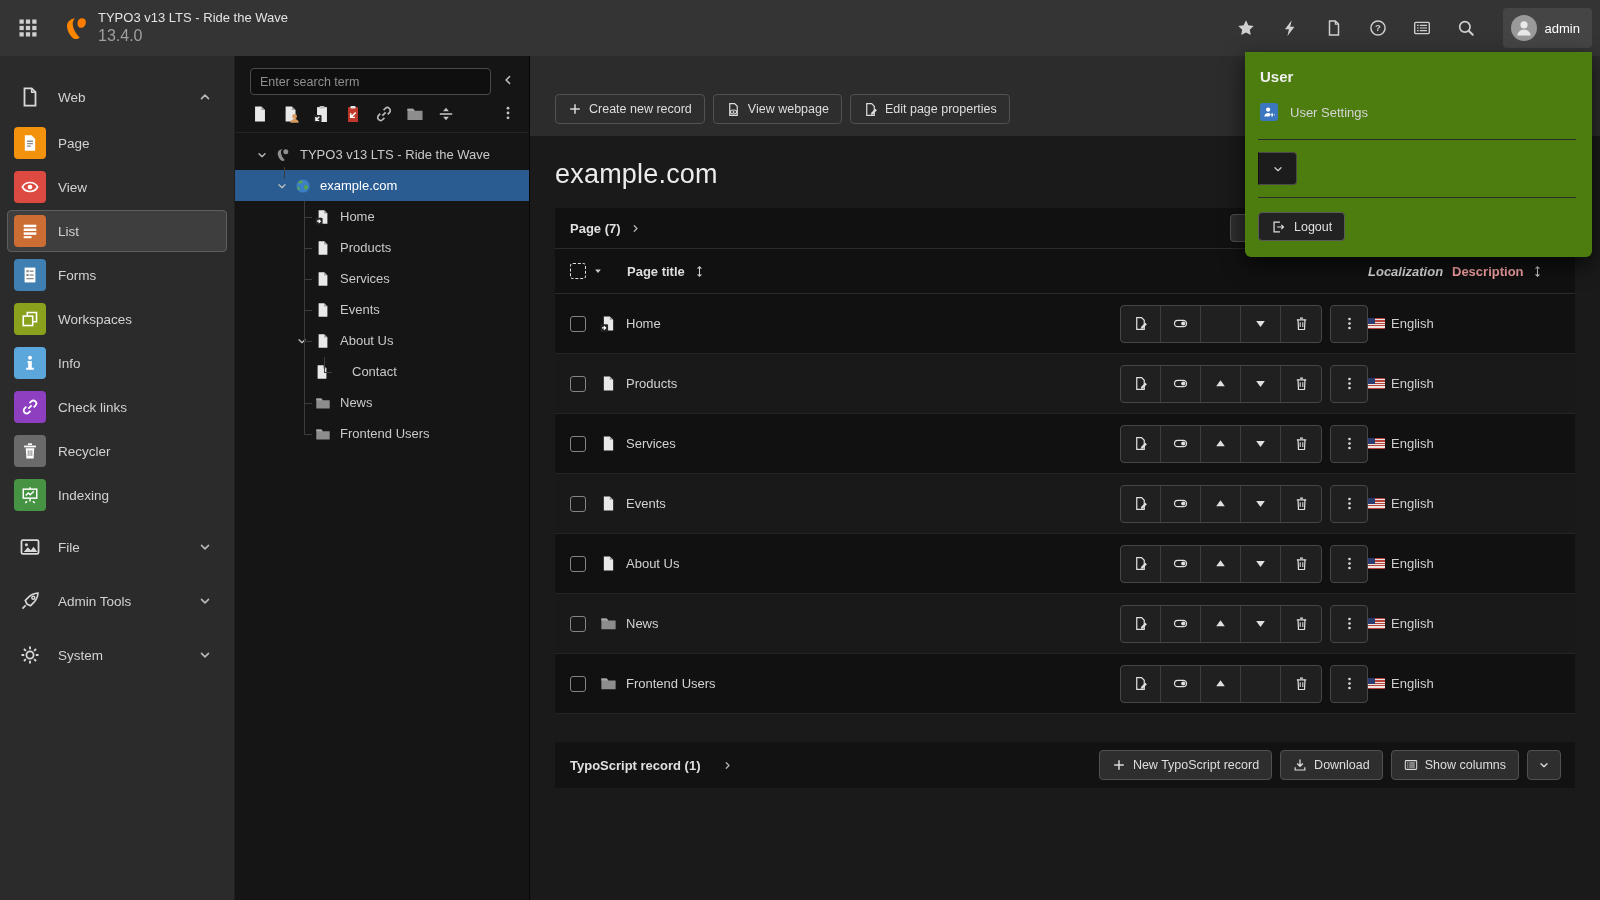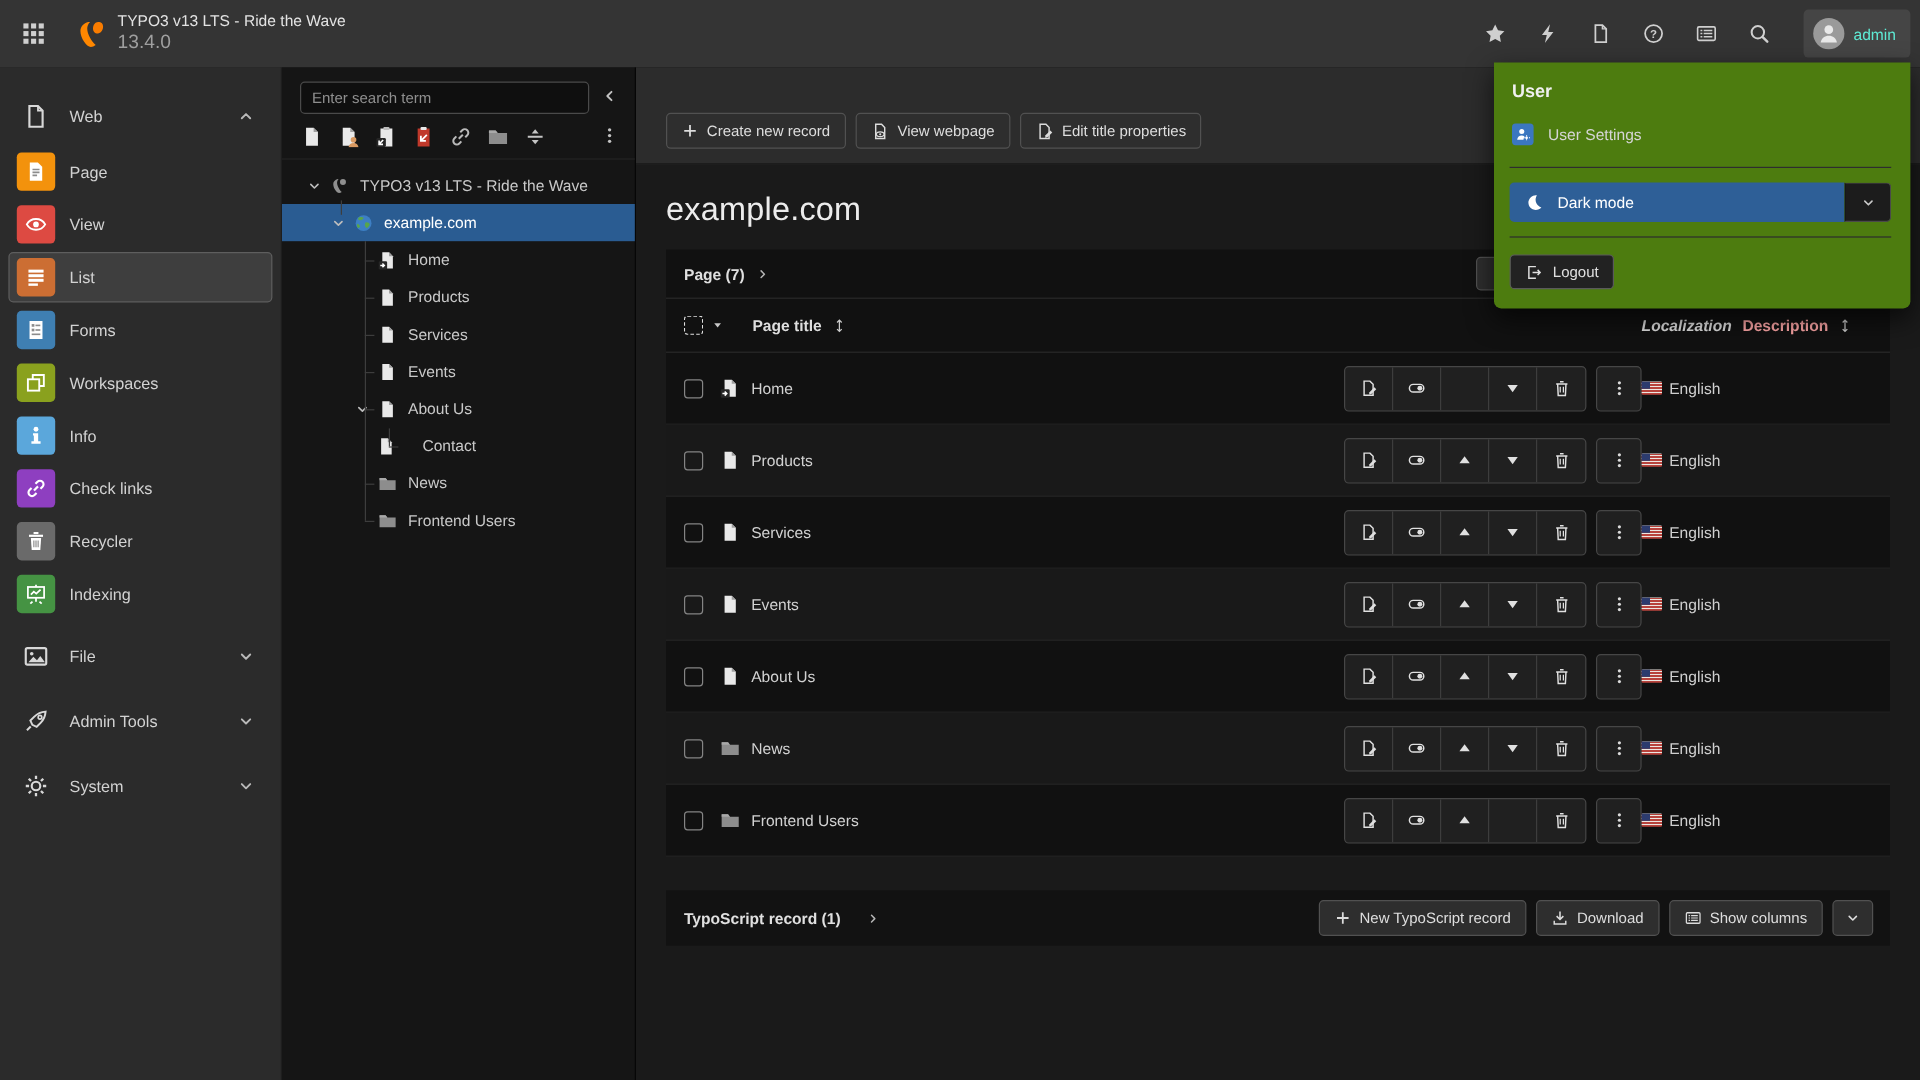--- a/index.html
+++ b/index.html
@@ -16,21 +16,21 @@
     display:flex; align-items:center; z-index:40; }
   .tb-grid { width:40px; height:40px; margin-left:8px; display:flex; align-items:center; justify-content:center;
     background:none; border:none; color:#cfcfcf; cursor:pointer; }
   .tb-logo { margin-left:16px; }
   .tb-titlebox { margin-left:10px; line-height:1.25; }
   .tb-title { color:#e3e3e3; font-size:13px; }
   .tb-version { color:#9f9f9f; font-size:16px; }
   .tb-right { margin-left:auto; display:flex; align-items:center; gap:22px; margin-right:8px; }
   .tb-ibtn { background:none; border:none; color:#cfcfcf; width:22px; height:22px; cursor:pointer; display:flex; align-items:center; justify-content:center; }
   .tb-user { display:flex; align-items:center; gap:8px; height:40px; padding:0 12px 0 8px; margin-left:4px;
-    background:#454545; border:none; border-radius:4px; color:#5eead4; font-size:13px; cursor:pointer; }
+    background:#454545; border:none; border-radius:4px; color:#ffffff; font-size:13px; cursor:pointer; }
   .avatar { width:26px; height:26px; border-radius:50%; background:#9a9a9a; color:#e9e9e9; display:flex; align-items:center; justify-content:center; overflow:hidden; padding:3px; }
 
   
   #sidebar { position:absolute; left:0; top:56px; width:235px; bottom:0; background:#2b2b2b;
     border-right:1px solid #1e1e1e; padding-top:10px; overflow:hidden; }
   #tree { position:absolute; left:235px; top:56px; width:295px; bottom:0; background:#151515;
     border-right:1px solid #060606; }
   #content { position:absolute; left:530px; top:56px; right:0; bottom:0; background:#1a1a1a; overflow:hidden; }
 
   
@@ -605,21 +605,21 @@
         </span>
       <span>View webpage</span>
     </button>
     <button class="btn">
       <span class="ic i15">
           <svg viewBox="0 0 16 16" xmlns="http://www.w3.org/2000/svg">
             <path fill="none" stroke="currentColor" stroke-width="1.3" d="M4 1.7h5.2L12 4.5v9.8H4z"></path>
             <path fill="currentColor" d="M8.4 13.6l.4-2.1 4.3-4.3 1.7 1.7-4.3 4.3z"></path>
           </svg>
         </span>
-      <span>Edit title properties</span>
+      <span>Edit page properties</span>
     </button>
   </div>
 
   <div class="module-body">
     <h1 class="page-heading">example.com</h1>
 
     <div class="panel">
       <div class="panel-header">
         <span class="panel-title">Page (7)</span>
         <span class="ic panel-chev">
@@ -1191,28 +1191,20 @@
             <g stroke="currentColor" stroke-width="1">
               <path d="M11.6 8.9v1M11.6 12.5v1M9.3 11.2h1M13.9 11.2h1"></path>
             </g>
           </g>
         </svg>
       </span>
     <span>User Settings</span>
   </div>
   <div class="ud-divider"></div>
   <div class="ud-darkrow">
-    <button class="ud-dark-main">
-      <span class="ic i15">
-          <svg viewBox="0 0 16 16" xmlns="http://www.w3.org/2000/svg">
-            <path fill="currentColor" d="M10.4 1.8a6.6 6.6 0 1 0 4 10.9A7.3 7.3 0 0 1 10.4 1.8z"></path>
-          </svg>
-        </span>
-      <span>Dark mode</span>
-    </button>
     <button class="ud-dark-chev">
       <span class="ic i12">
           <svg viewBox="0 0 16 16" xmlns="http://www.w3.org/2000/svg">
             <path fill="none" stroke="currentColor" stroke-width="1.8" stroke-linecap="round" stroke-linejoin="round" d="M4 6.2l4 4 4-4"></path>
           </svg>
         </span>
     </button>
   </div>
   <div class="ud-divider"></div>
   <button class="ud-logout">

